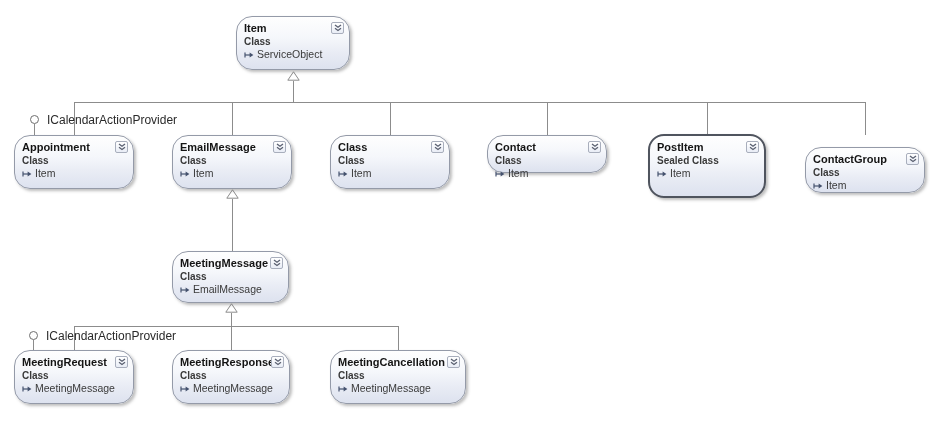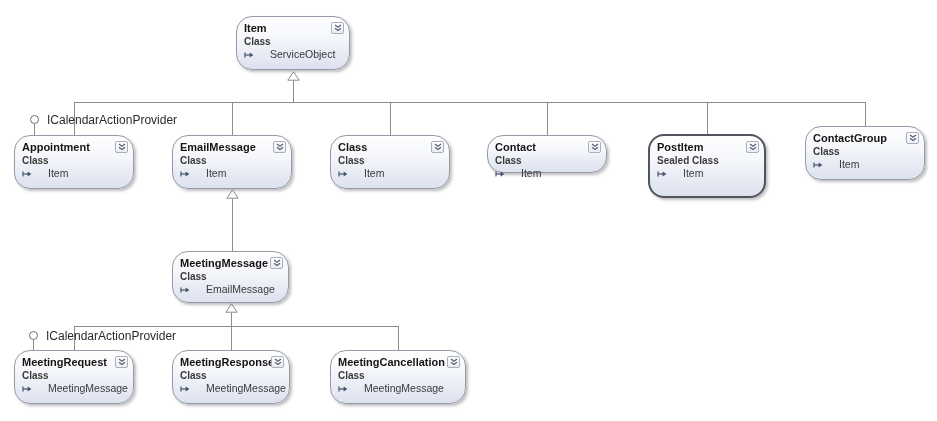--- a/index.html
+++ b/index.html
@@ -14,21 +14,21 @@
     background:linear-gradient(180deg,#fefefe 0%,#f5f7fb 40%,#eaedf5 65%,#dde2ef 100%);
     box-shadow:2px 2px 3px rgba(110,110,110,0.45);
     padding:4px 2px 0 7px;
   }
   .node.selected { border:2px solid #4f545e; }
   .node-title {
     font-size:11px; font-weight:bold; color:#141414;
     line-height:14px; padding-right:16px; white-space:nowrap; overflow:hidden;
   }
   .node-kind { font-size:10px; color:#3a3a3a; line-height:13px;font-weight:bold; }
-  .node-base { font-size:10.5px; color:#3a3a3a; line-height:13px; display:flex; align-items:center; gap:16px; }
+  .node-base { font-size:10.5px; color:#3a3a3a; line-height:13px; display:flex; align-items:center; gap:3px; }
   .collapse-btn {
     position:absolute; top:5px; right:5px; width:13px; height:12px;
     border:1px solid #a8aebc; border-radius:2px; padding:0;
     background:linear-gradient(#ffffff,#e9edf6); cursor:pointer;
     display:flex; align-items:center; justify-content:center;
   }
   
   .h-line, .v-line { position:absolute; background:#8c8c8c; }
   .h-line { height:1px; }
   .v-line { width:1px; }
@@ -185,21 +185,21 @@
     <div class="node-base">
         <svg width="10" height="8" viewBox="0 0 10 8">
           <line x1="1" y1="1.6" x2="1" y2="6.4" stroke="#45526e" stroke-width="1.2"></line>
           <line x1="1" y1="4" x2="6" y2="4" stroke="#45526e" stroke-width="1.2"></line>
           <polygon points="5.6,1.6 9.4,4 5.6,6.4" fill="#45526e"></polygon>
         </svg>
         <span>Item</span>
       </div>
   </div>
 
-  <div class="node" style="left:805px;top:126px;width:120px;height:54px">
+  <div class="node" style="left:805px;top:147px;width:120px;height:46px">
     <div class="node-title">ContactGroup</div>
     <button class="collapse-btn">
         <svg width="8" height="8" viewBox="0 0 8 8">
           <polyline points="1,1 4,3.2 7,1" fill="none" stroke="#5a6070" stroke-width="1.3"></polyline>
           <polyline points="1,4.2 4,6.4 7,4.2" fill="none" stroke="#5a6070" stroke-width="1.3"></polyline>
         </svg>
       </button>
     <div class="node-kind">Class</div>
     <div class="node-base">
         <svg width="10" height="8" viewBox="0 0 10 8">

